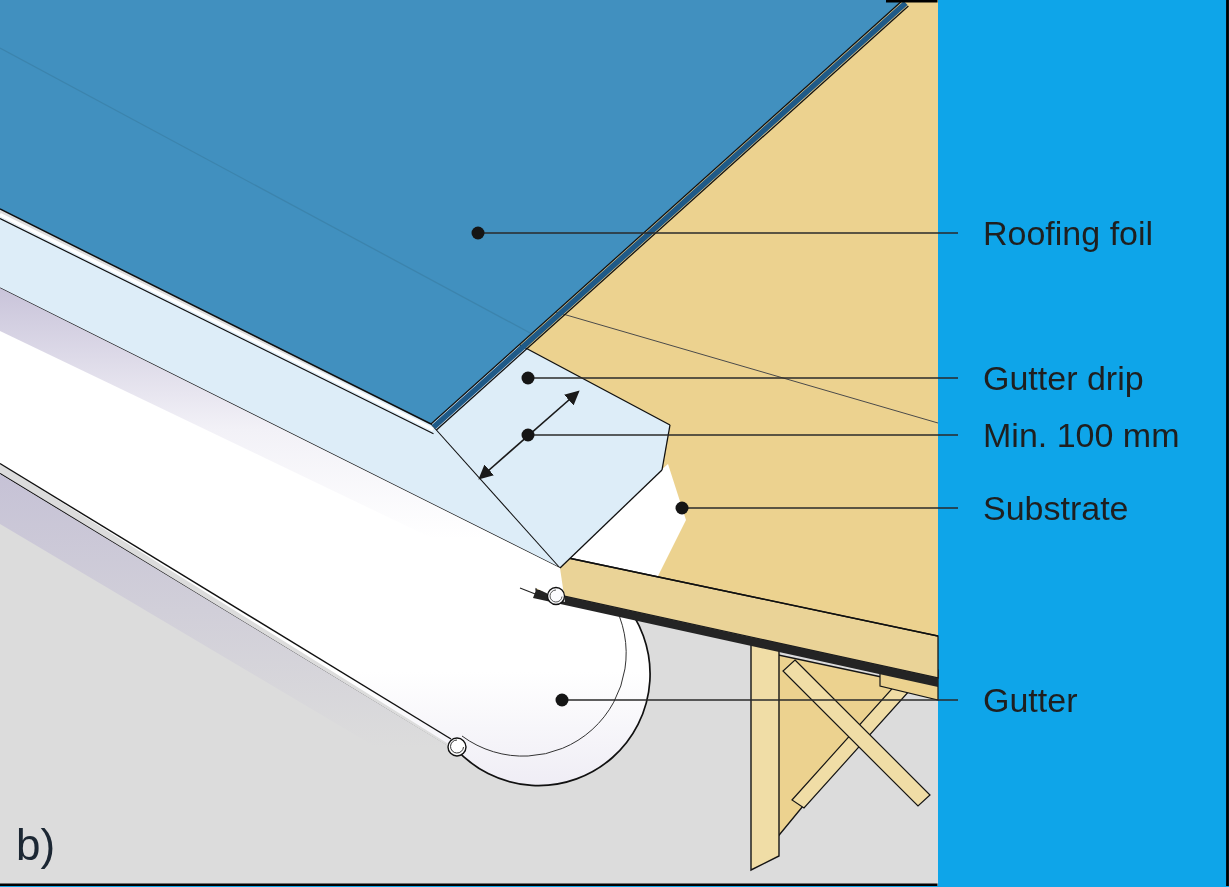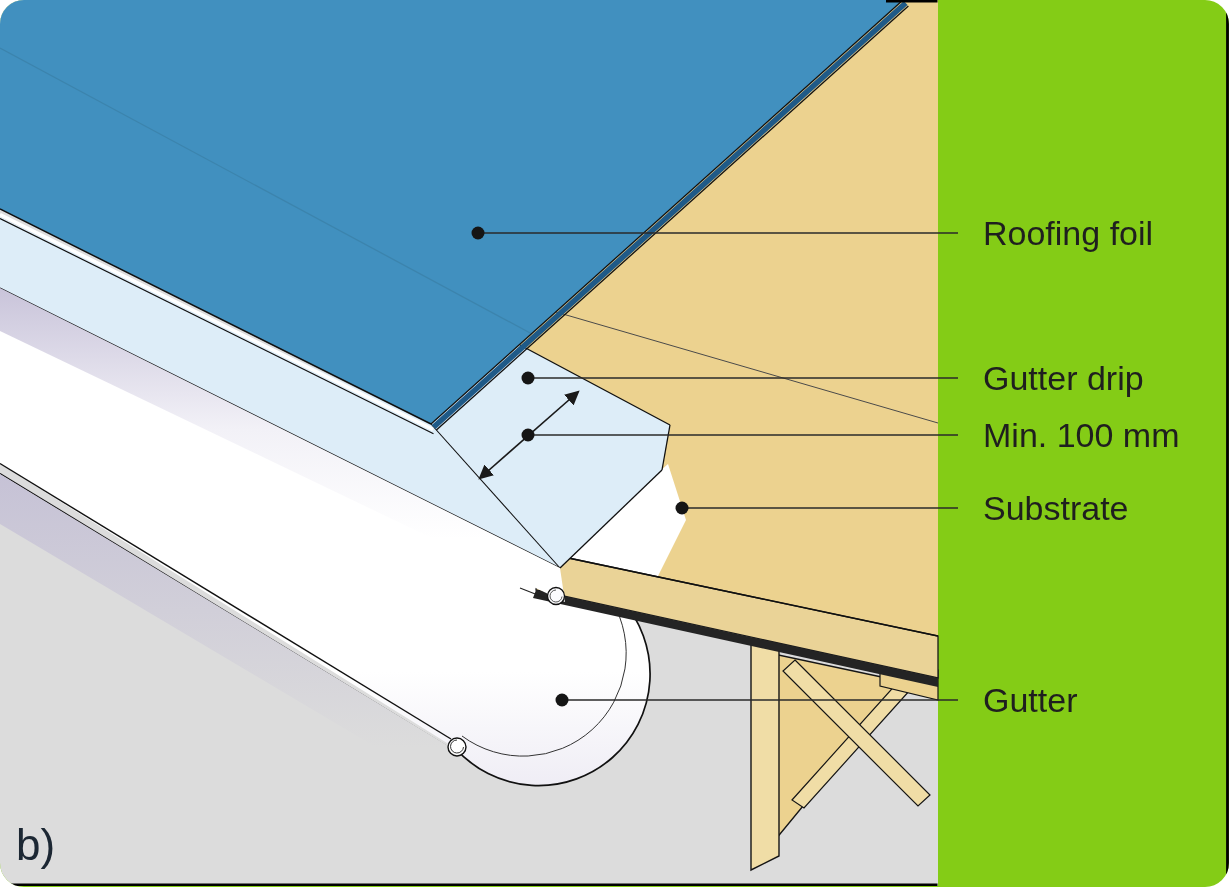--- a/index.html
+++ b/index.html
@@ -1,18 +1,18 @@
 <!DOCTYPE html>
 <html><head>
 <meta charset="utf-8">
 <style>
   html,body { margin:0; padding:0; background:#ffffff; }
   .stage {
-    position:relative; width:1229px; height:887px; background:#84cc16;
-    font-family:"Liberation Sans", sans-serif; overflow:hidden;border-radius:24px;
+    position:relative; width:1229px; height:887px; background:#0ea5e9;
+    font-family:"Liberation Sans", sans-serif; overflow:hidden;
   }
   svg { position:absolute; left:0; top:0; display:block; }
   text { font-family:"Liberation Sans", sans-serif; }
   .callout-text { font-size:34px; }
   .fig-label { font-size:44px; }
 </style>
 </head>
 <body>
 
 <div class="stage">

